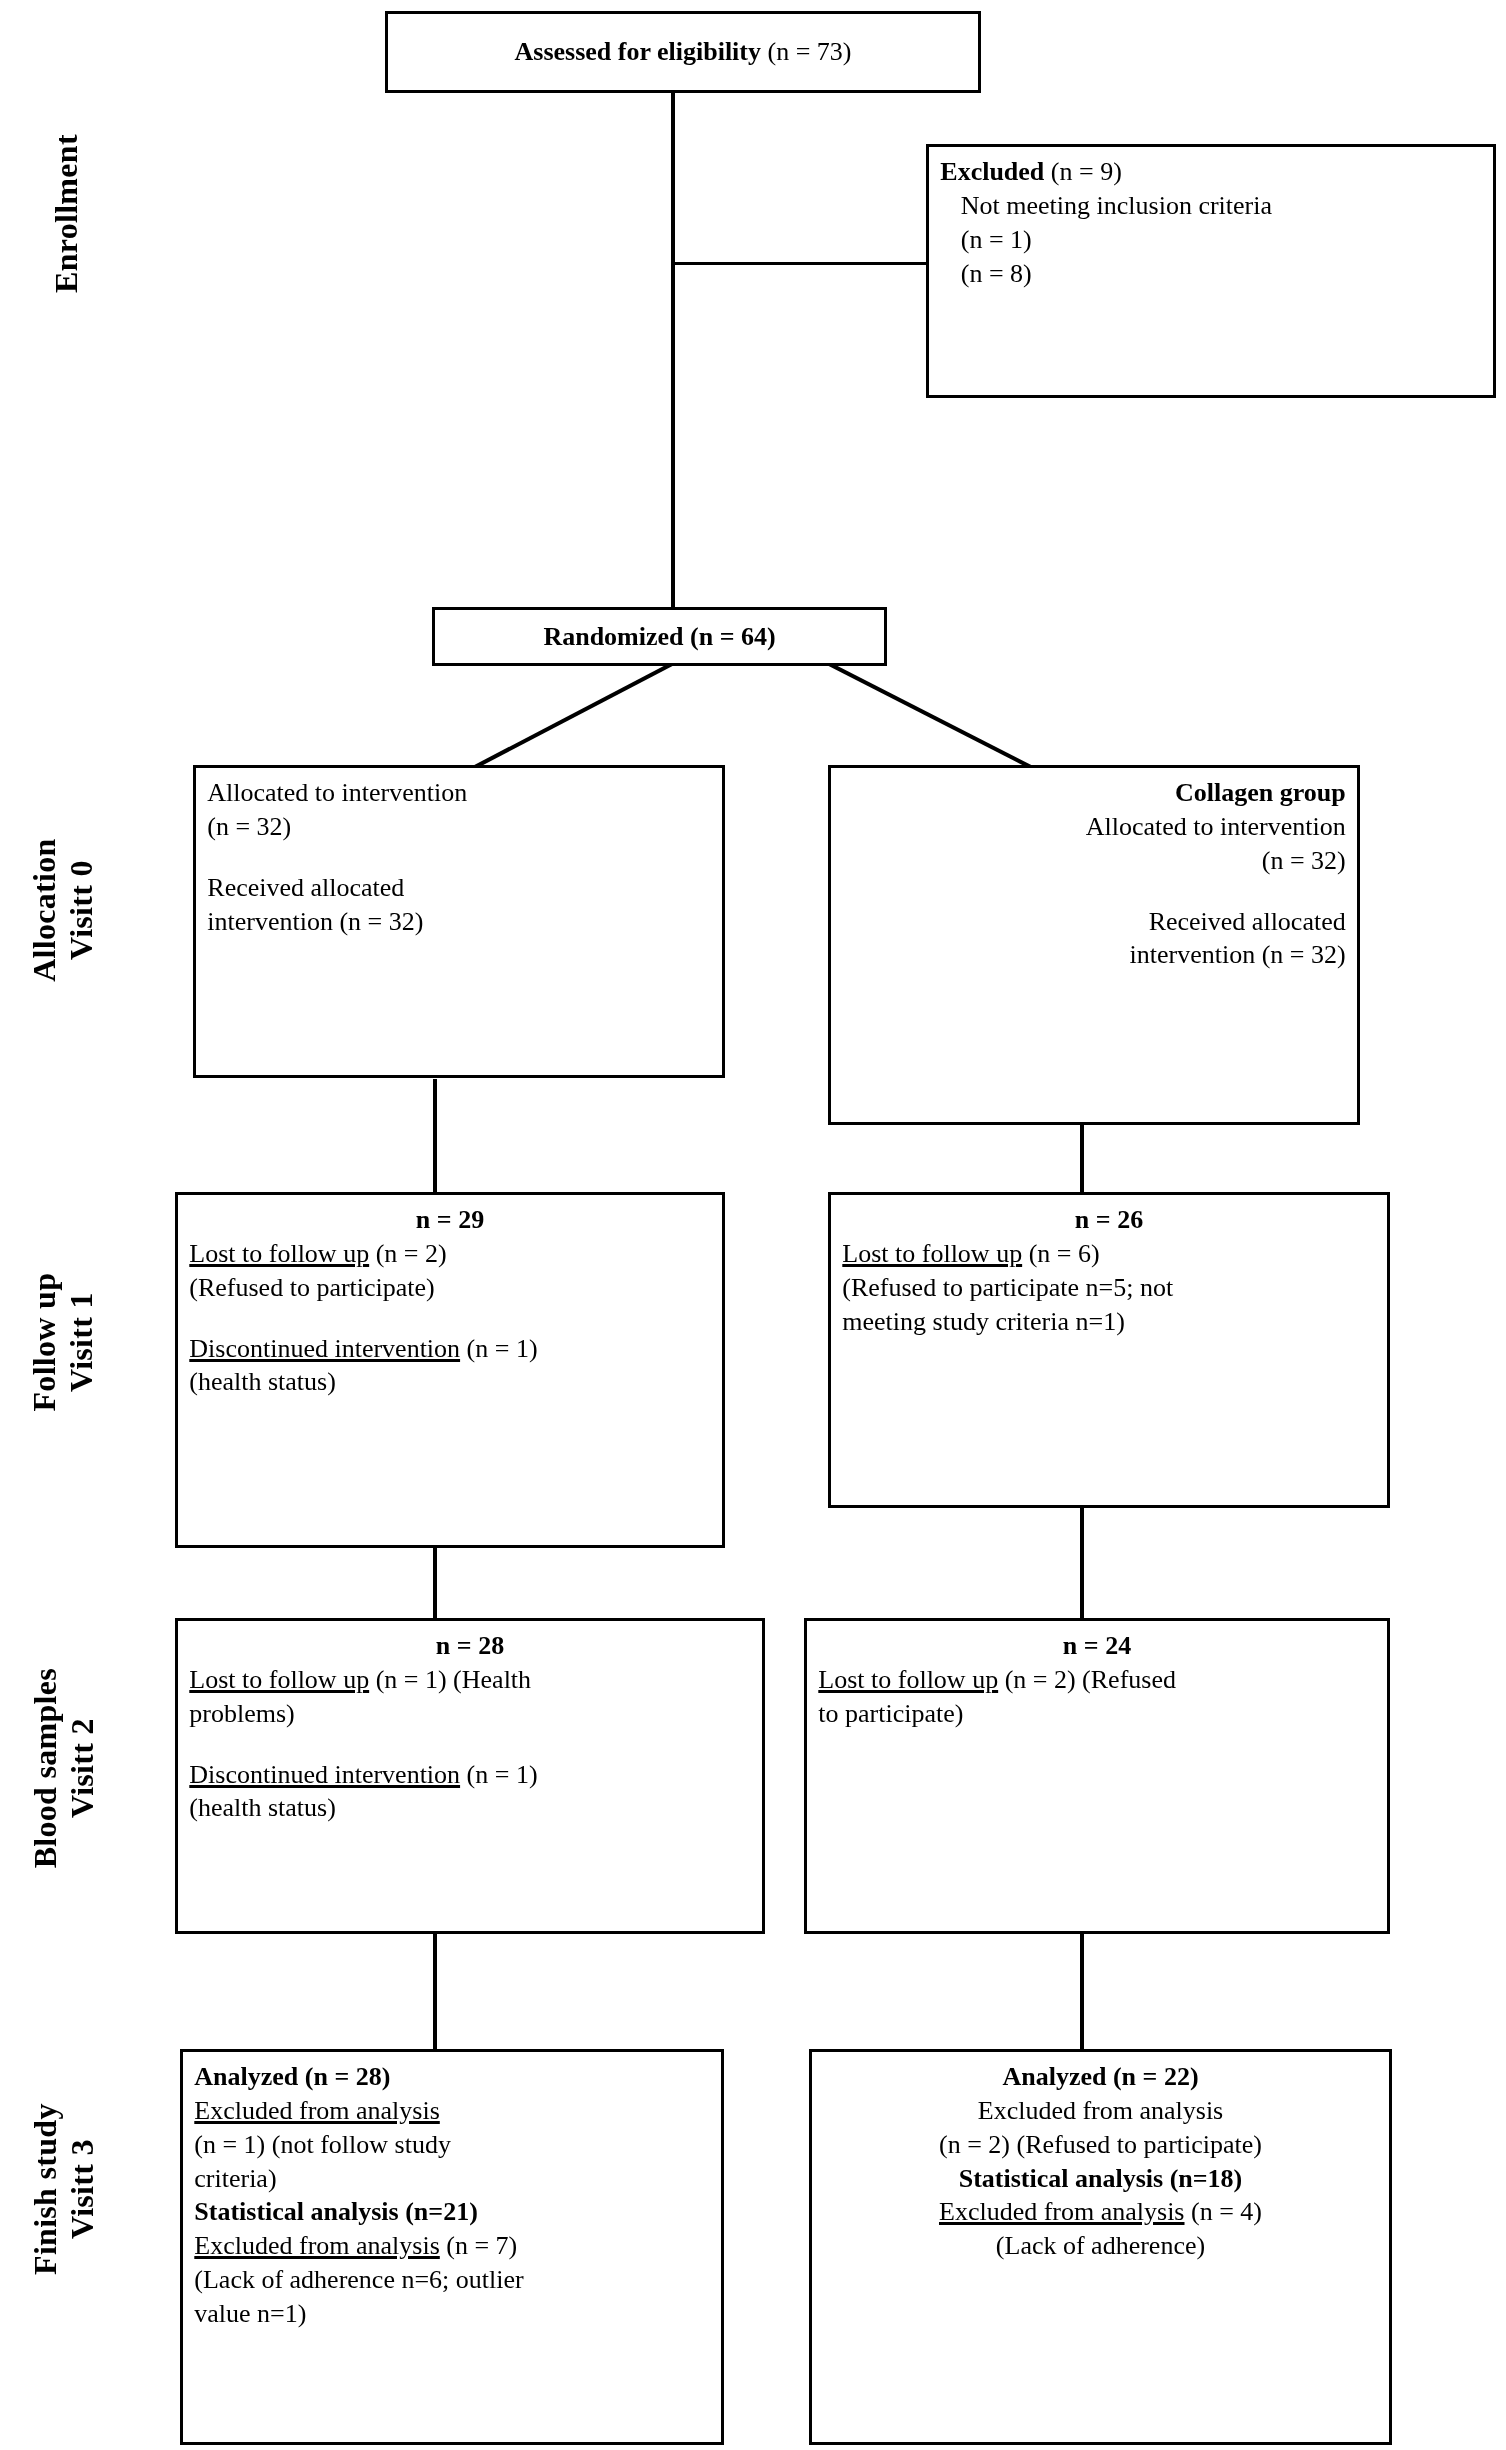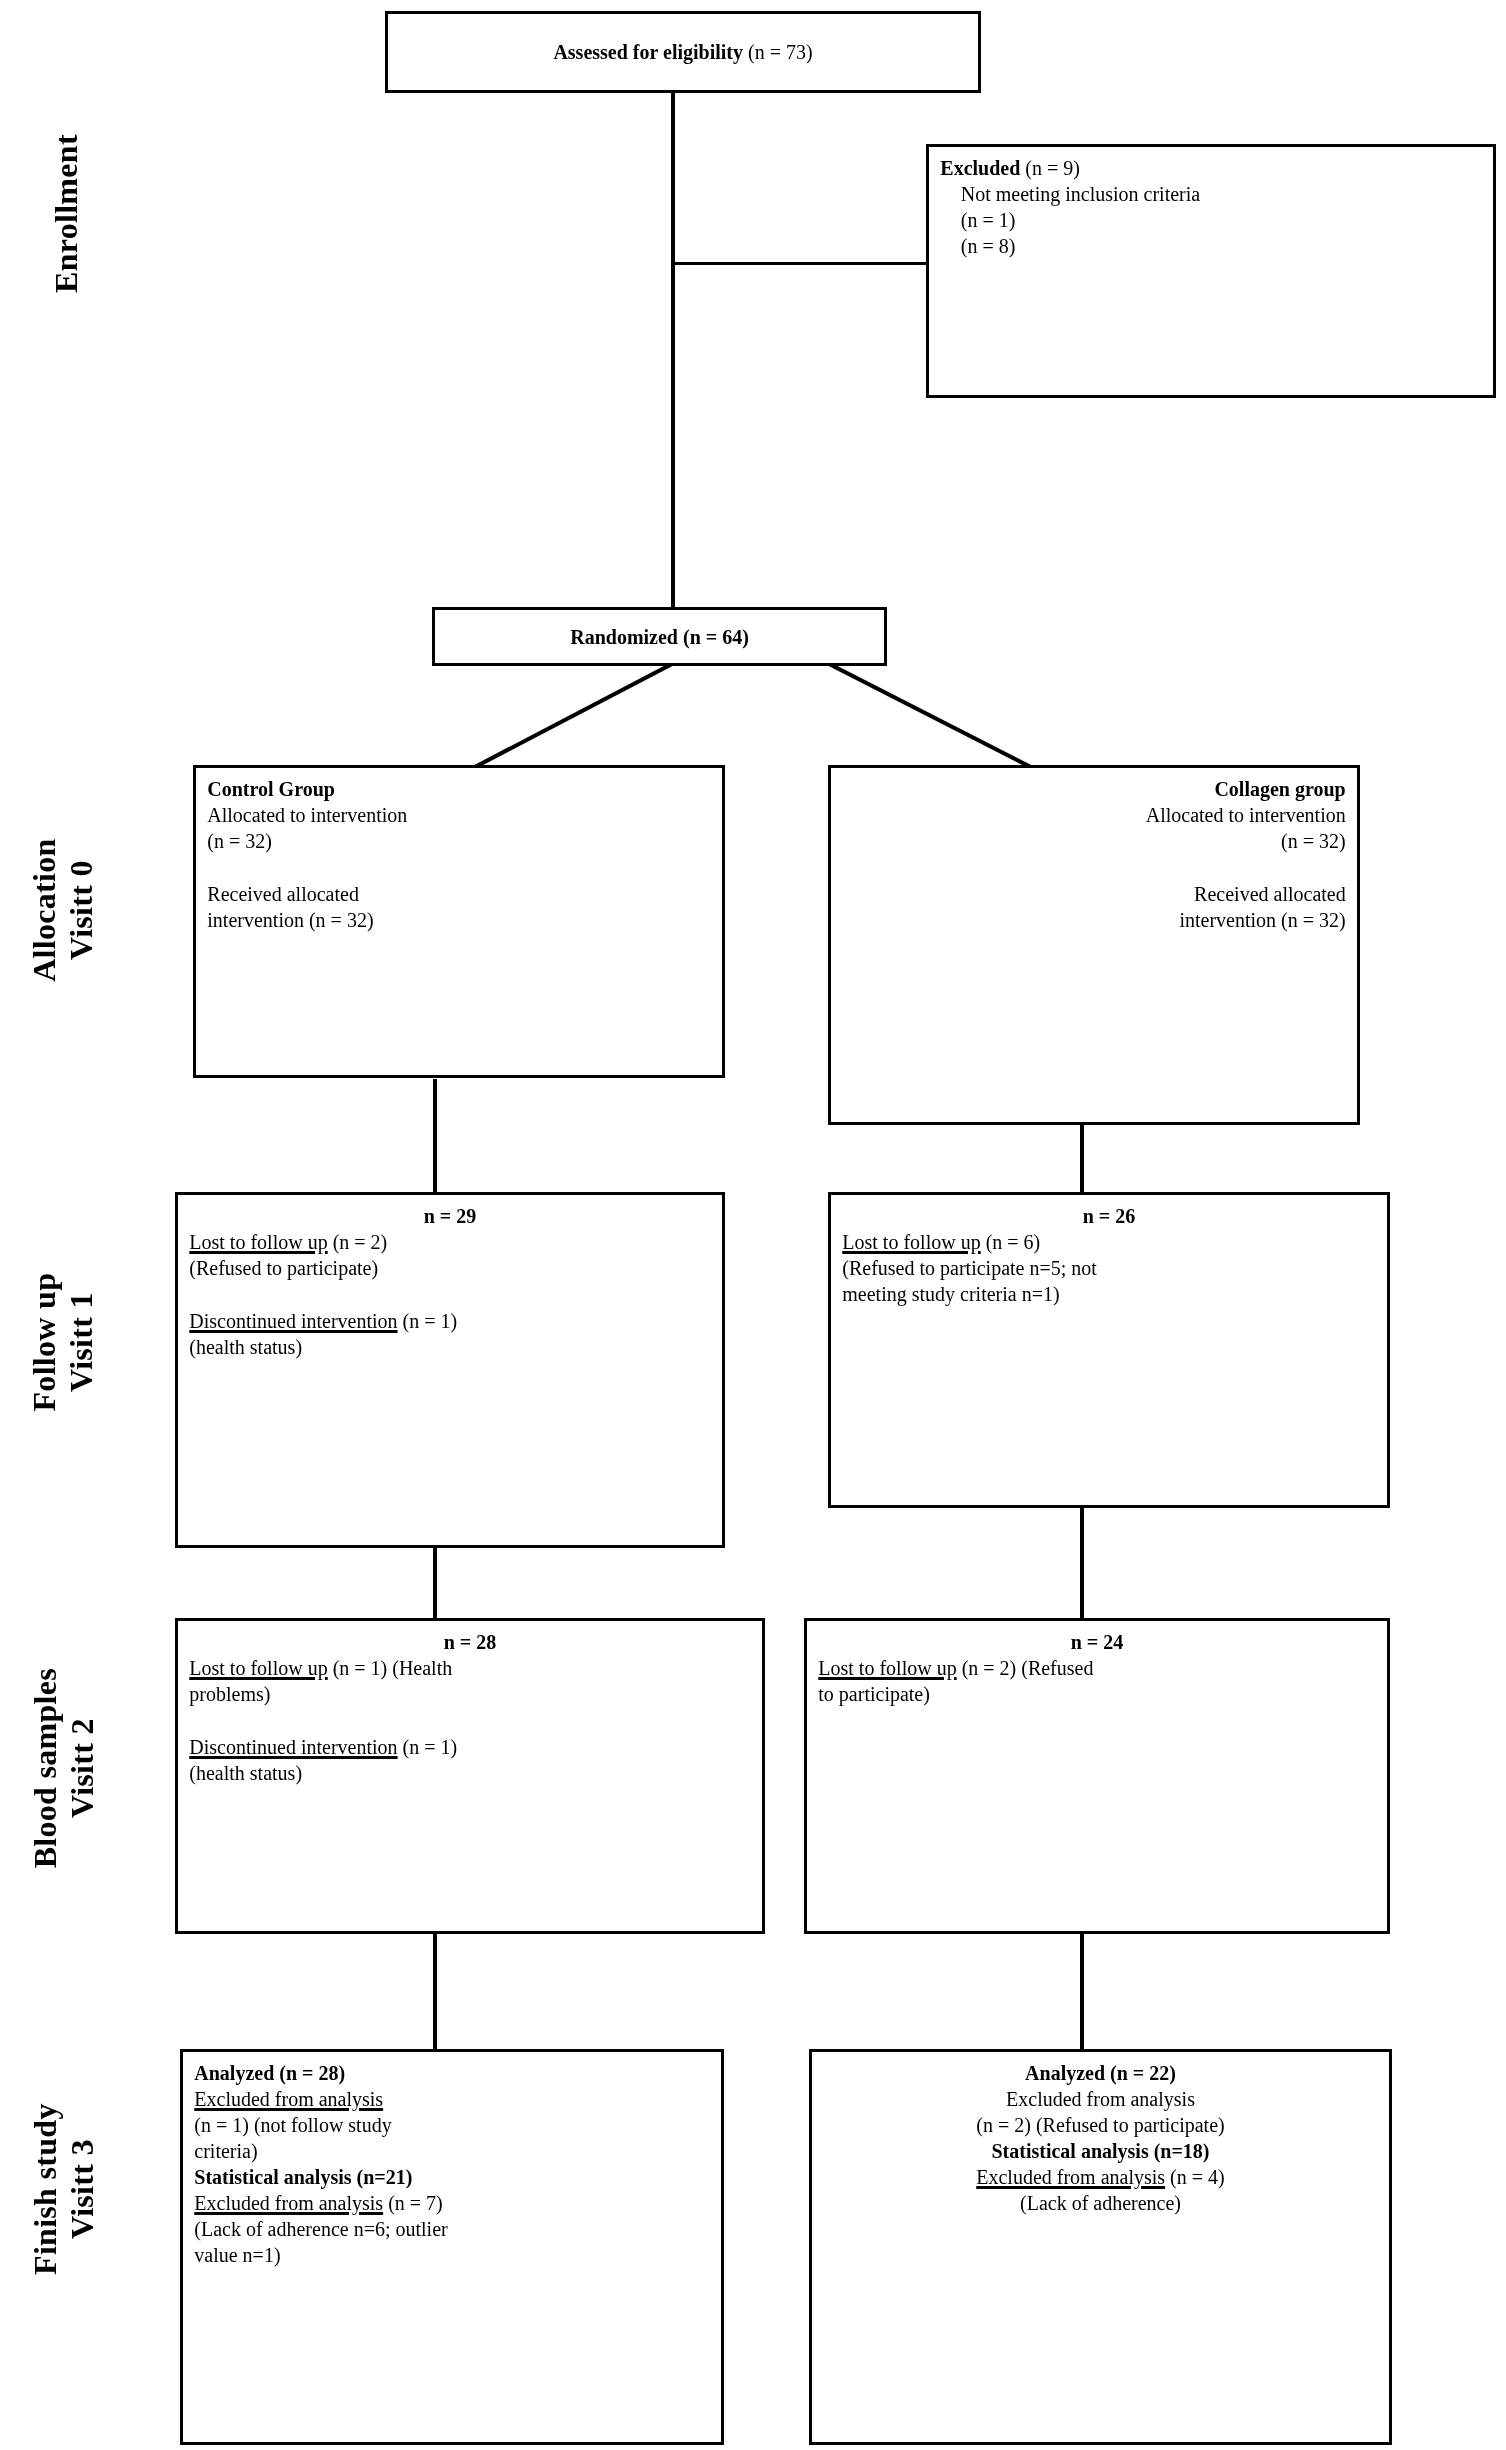--- a/index.html
+++ b/index.html
@@ -29,21 +29,21 @@
     letter-spacing: 0.3px;
   }
   .stage-label .l2 { display: block; }
 
   
   .box {
     position: absolute;
     border: 3.6px solid #000;
     background: #fff;
     padding: 8.2px 11.3px 6.2px 11.3px;
-    font-size: 20px;
+    font-size: 26px;
     line-height: 1.30;
   }
   .box p { margin: 0; }
   .box .b { font-weight: bold; }
   .box .u { text-decoration: underline; text-decoration-thickness: 2.6px; text-underline-offset: 2.1px; }
   .center { text-align: center; }
   .gap { height: 27px; }
 
   
   .vline, .hline {
@@ -116,21 +116,20 @@
     <p style="padding-left:20.5px;">Not meeting inclusion criteria</p>
     <p style="padding-left:20.5px;">(n = 1)</p>
     <p style="padding-left:20.5px;">(n = 8)</p>
   </div>
 
   <div class="box title-box" style="left:432px; top:607px; width:455px; height:59px;">
     <p class="center b">Randomized (n = 64)</p>
   </div>
 
   <div class="box" style="left:193px; top:765px; width:532px; height:313px;">
-    <p class="b">Control Group</p>
     <p>Allocated to intervention</p>
     <p>(n = 32)</p>
     <div class="gap"></div>
     <p>Received allocated</p>
     <p>intervention (n = 32)</p>
   </div>
 
   <div class="box" style="left:828px; top:765px; width:532px; height:360px;text-align:right;">
     <p class="b">Collagen group</p>
     <p>Allocated to intervention</p>

